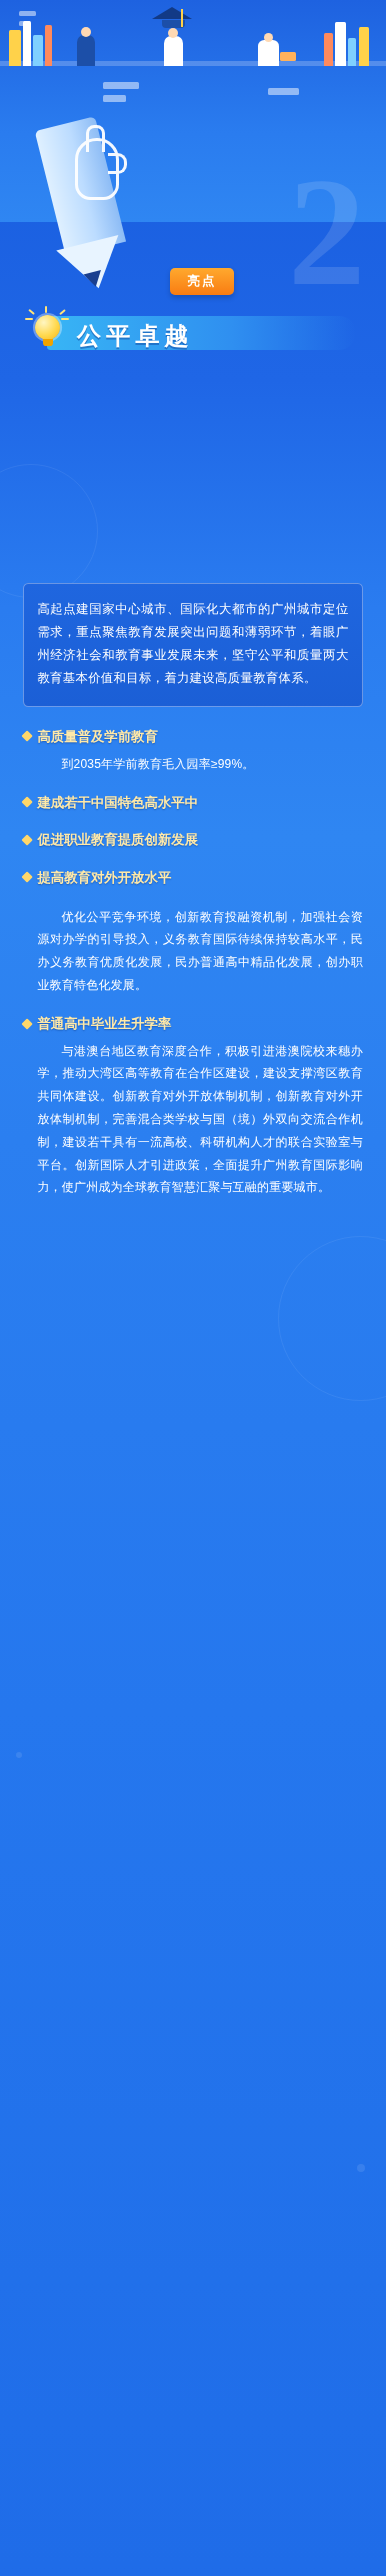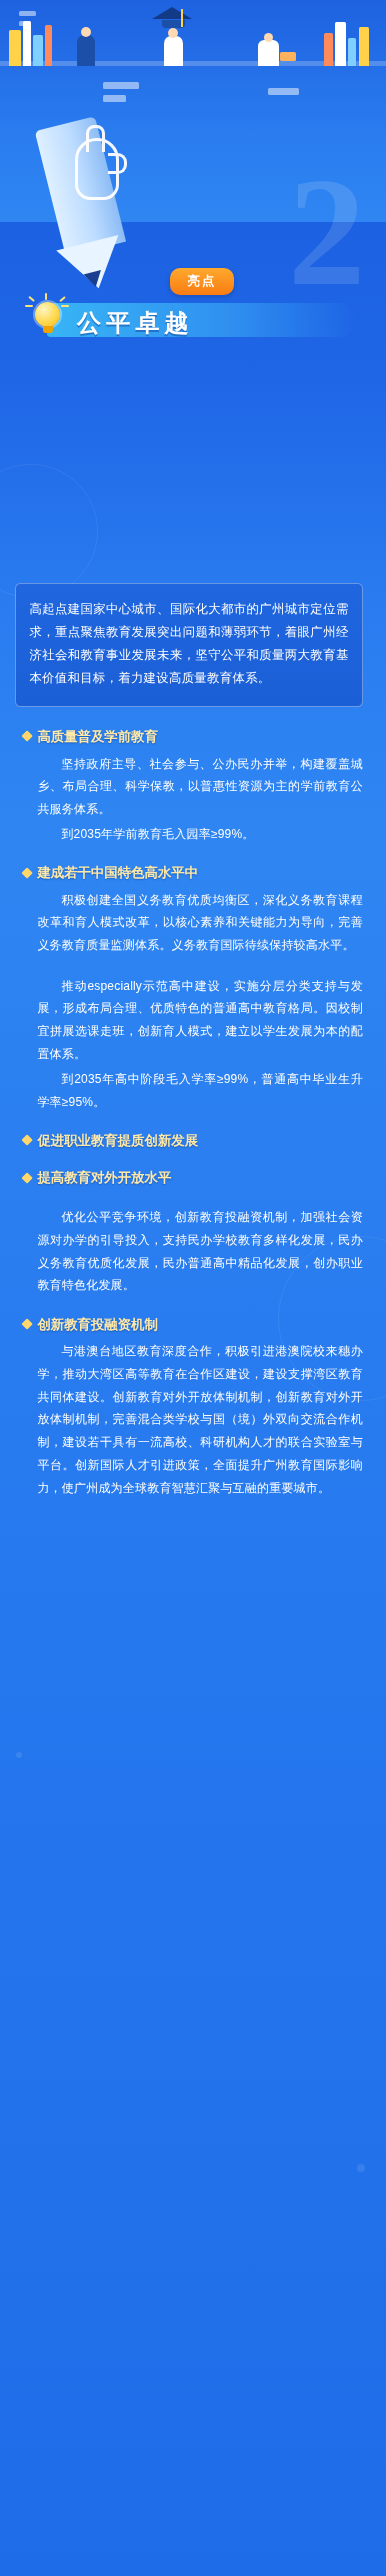--- a/index.html
+++ b/index.html
@@ -131,30 +131,30 @@
     top: 268px;
     z-index: 6;
   }
   .badge {
     display:inline-block;
     padding: 5.2px 17.5px;
     background: linear-gradient(180deg, #ffa92e 0%, #f97c12 100%);
     color: #ffffff;
     font-size: 12.4px;
     font-weight: 700;
-    border-radius: 10px;
+    border-radius: 5px;
     letter-spacing: 2.1px;
     box-shadow: 0 2.1px 5.2px rgba(0,0,0,.18);
   }
 
   
   .title-band {
     position: absolute;
     left: 0; right: 0;
-    top: 296px;
+    top: 309px;
     height: 49px;
     z-index: 5;
   }
   .title-band .bar {
     position:absolute;
     left: 47px; top: 7.2px;
     width: 309px; height: 34px;
     background: linear-gradient(90deg, #38b5f5 0%, #2f8ff0 60%, rgba(47,143,240,0) 100%);
     border-radius: 4.1px 20.6px 20.6px 4.1px;
   }
@@ -183,21 +183,21 @@
     width: 10.3px; height: 7.2px; border-radius: 0 0 3.1px 3.1px;
     background: #f0a300;
   }
   .bulb .ray {
     position:absolute; background:#ffe37a; border-radius:1px;
   }
 
   
   .lead-card {
     position: relative;
-    margin: 361px 23px 0 15px;
+    margin: 361px 23px 0 23px;
     background: linear-gradient(180deg, #1f66df 0%, #1b5fd6 100%);
     border: 1px solid rgba(255,255,255,0.35);
     border-radius: 5.2px;
     padding: 14.4px 13.4px 15.5px 13.4px;
     color: #ffffff;
     font-size: 12.4px;
     line-height: 1.85;
     letter-spacing: 0.3px;
     text-align: justify;
     z-index: 4;
@@ -332,66 +332,58 @@
   <div class="lead-card">高起点建国家中心城市、国际化大都市的广州城市定位需求，重点聚焦教育发展突出问题和薄弱环节，着眼广州经济社会和教育事业发展未来，坚守公平和质量两大教育基本价值和目标，着力建设高质量教育体系。</div>
 
   <div class="content">
 
     <div class="section">
       <div class="sec-head">
         <span class="dia"></span>
         <span>高质量普及学前教育</span>
       </div>
       <div class="sec-body">
-        <p>坚持政府主导、社会参与、公办民办并举，构建覆盖城乡、布局合理、科学保教，以普惠性资源为主的学前教育公共服务体系。</p>
         <p>到2035年学前教育毛入园率≥99%。</p>
       </div>
     </div>
 
     <div class="section">
       <div class="sec-head">
         <span class="dia"></span>
         <span>建成若干中国特色高水平中</span>
       </div>
+    </div>
+
+    <div class="section">
+    </div>
+
+    <div class="section">
+      <div class="sec-head">
+        <span class="dia"></span>
+        <span>促进职业教育提质创新发展</span>
+      </div>
+    </div>
+
+    <div class="section">
+      <div class="sec-head">
+        <span class="dia"></span>
+        <span>提高教育对外开放水平</span>
+      </div>
+    </div>
+
+    <div class="section">
       <div class="sec-body">
-        <p>积极创建全国义务教育优质均衡区，深化义务教育课程改革和育人模式改革，以核心素养和关键能力为导向，完善义务教育质量监测体系。义务教育国际待续保持较高水平。</p>
-      </div>
-    </div>
-
-    <div class="section">
-      <div class="sec-body">
-        <p>推动especially示范高中建设，实施分层分类支持与发展，形成布局合理、优质特色的普通高中教育格局。因校制宜拼展选课走班，创新育人模式，建立以学生发展为本的配置体系。</p>
-        <p>到2035年高中阶段毛入学率≥99%，普通高中毕业生升学率≥95%。</p>
-      </div>
-    </div>
-
-    <div class="section">
-      <div class="sec-head">
-        <span class="dia"></span>
-        <span>促进职业教育提质创新发展</span>
-      </div>
-    </div>
-
-    <div class="section">
-      <div class="sec-head">
-        <span class="dia"></span>
-        <span>提高教育对外开放水平</span>
-      </div>
-    </div>
-
-    <div class="section">
-      <div class="sec-body">
-        <p>优化公平竞争环境，创新教育投融资机制，加强社会资源对办学的引导投入，支持民办学校教育多样化发展，民办义务教育优质化发展，民办普通高中精品化发展，创办职业教育特色化发展。</p>
-      </div>
-    </div>
-
-    <div class="section">
-      <div class="sec-head">
-        <span class="dia"></span>
-        <span>创新教育投融资机制</span>
+        <p>优化公平竞争环境，创新教育投融资机制，加强社会资源对办学的引导投入，义务教育国际待续保持较高水平，民办义务教育优质化发展，民办普通高中精品化发展，创办职业教育特色化发展。</p>
+      </div>
+    </div>
+
+    <div class="section">
+      <div class="sec-head">
+        <span class="dia"></span>
+        <span>普通高中毕业生升学率</span>
       </div>
       <div class="sec-body">
         <p>与港澳台地区教育深度合作，积极引进港澳院校来穗办学，推动大湾区高等教育在合作区建设，建设支撑湾区教育共同体建设。创新教育对外开放体制机制，创新教育对外开放体制机制，完善混合类学校与国（境）外双向交流合作机制，建设若干具有一流高校、科研机构人才的联合实验室与平台。创新国际人才引进政策，全面提升广州教育国际影响力，使广州成为全球教育智慧汇聚与互融的重要城市。</p>
       </div>
     </div>
 
   </div>
 </div>
 
 

